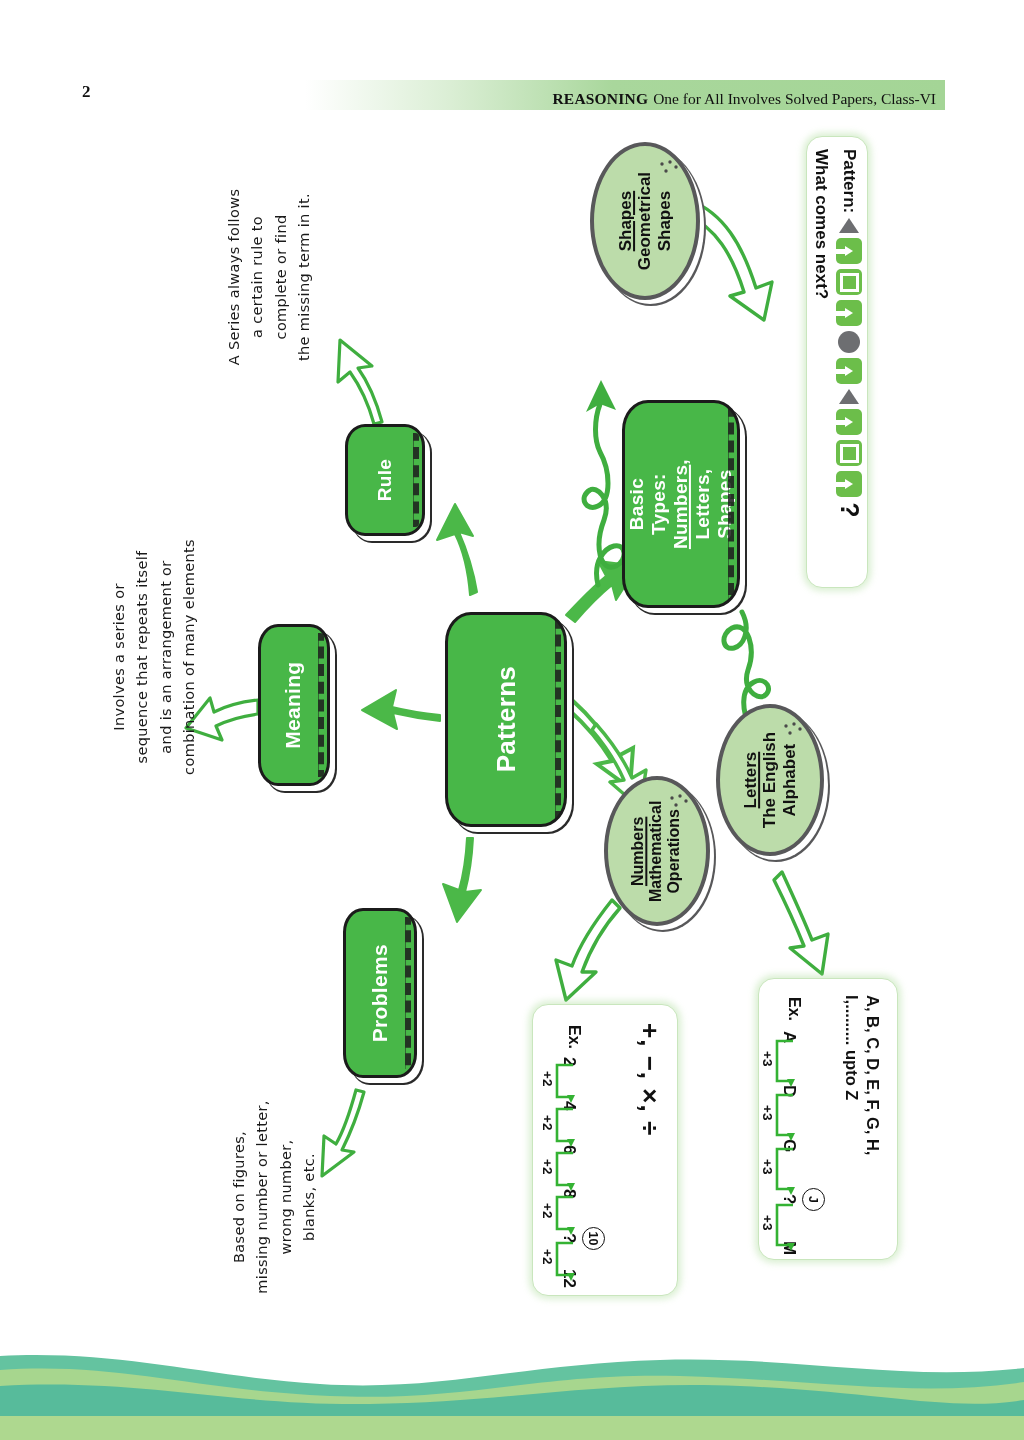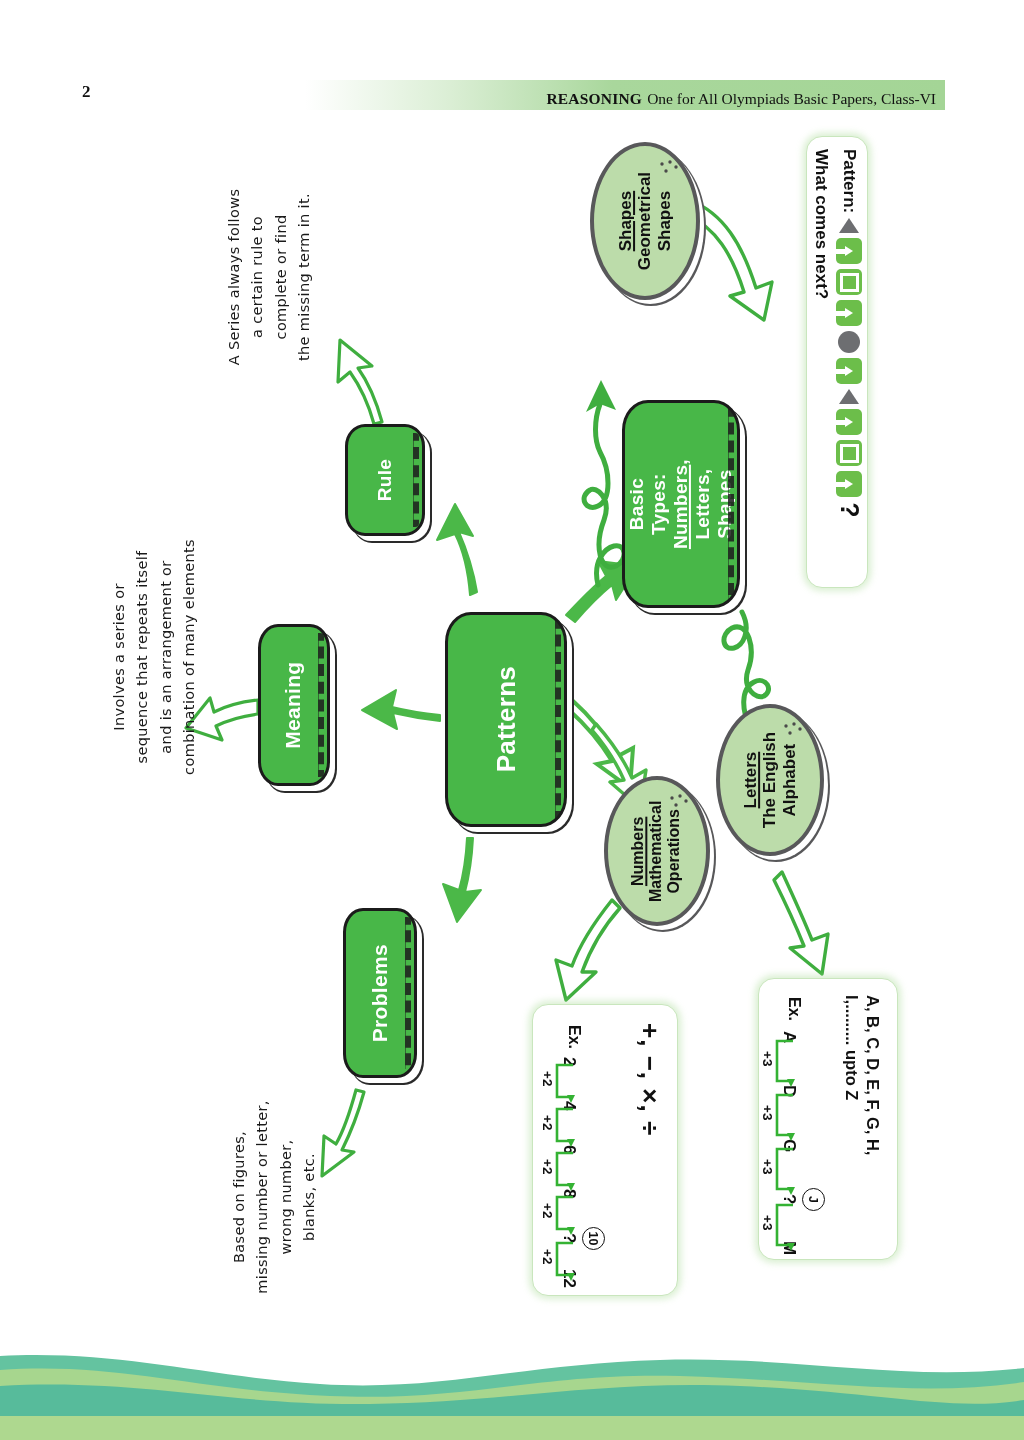--- a/index.html
+++ b/index.html
@@ -127,21 +127,21 @@
 </style>
 </head>
 <body>
 
 <div class="page">
 
   <div id="header-band"></div>
   <div id="page-number">2</div>
   <div id="header-text">
     <b>REASONING</b>
-      <span>One for All Olympiads Basic Papers, Class-VI</span>
+      <span>One for All Involves Solved Papers, Class-VI</span>
   </div>
 
   <svg id="connectors" width="1024" height="1440" style="position:absolute;left:0;top:0;">
     <defs>
       <marker id="fatArrow" markerWidth="7" markerHeight="7" refX="3" refY="3.5" orient="auto">
         <path d="M0,0 L7,3.5 L0,7 z" fill="#3fae3f"></path>
       </marker>
     </defs>
 
     <g>

